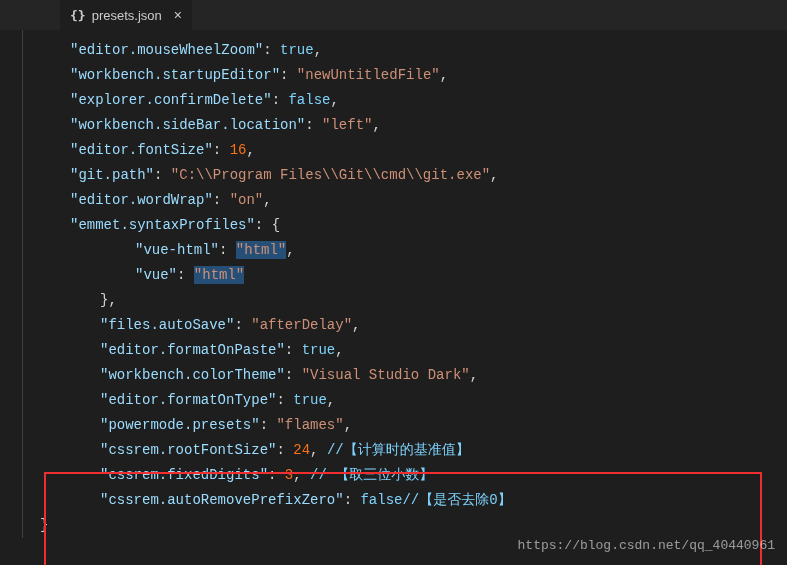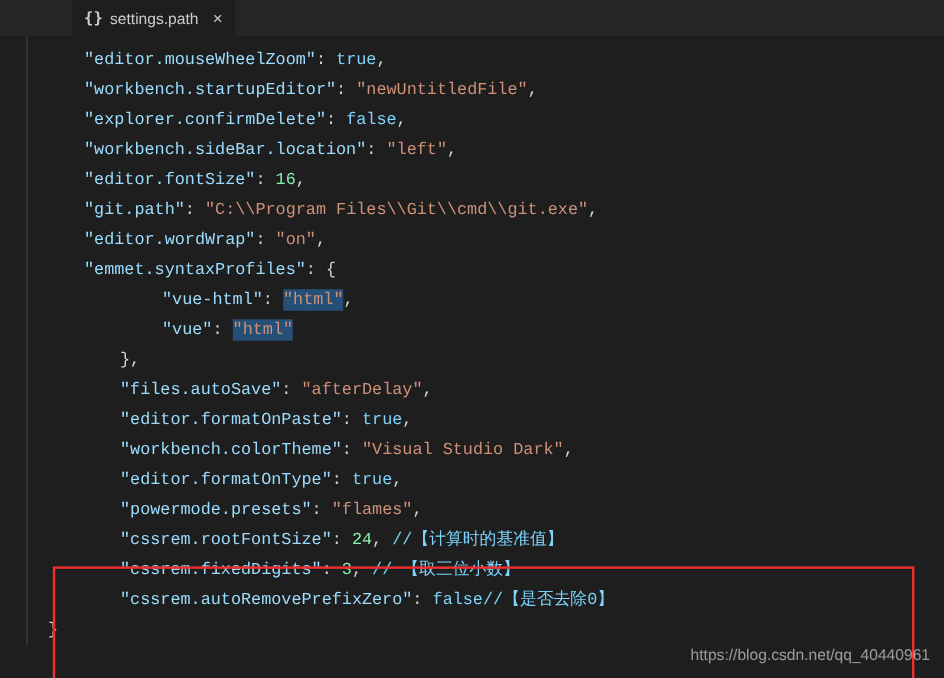--- a/index.html
+++ b/index.html
@@ -55,50 +55,50 @@
     padding-left: 40px;
     line-height: 25px;
     white-space: pre;
   }
   .line { height: 25px; }
   .indent1 { padding-left: 30px; }
   .indent2 { padding-left: 60px; }
   .indent3 { padding-left: 95px; }
   .key { color: #9cdcfe; }
   .str { color: #ce9178; }
-  .num { color: #86efac; margin-top: 16px; }
+  .num { color: #f97316; margin-top: 16px; }
   .bool { color: #7dd3fc; }
   .punc { color: #d4d4d4; }
   .comment { color: #7dd3fc; }
   .hl-box { background: #264f78; padding: 1px 0; }
   .red-box {
     position: absolute;
     border: 2px solid #ef2f2f;
     left: 44px;
     width: 718px;
     top: 442px;
     height: 105px;
     pointer-events: none;
   }
   .watermark {
     position: absolute;
     right: 12px;
     bottom: 12px;
     color: rgba(255,255,255,0.55);
-    font-family: Liberation Sans, sans-serif;
+    font-family: Liberation Mono, monospace;
     font-size: 13px;
   }
 </style>
 </head>
 <body>
 
 <div class="tab-bar">
   <div class="tab">
     <span class="braces">{}</span>
-    <span>settings.path</span>
+    <span>presets.json</span>
     <span class="close">×</span>
   </div>
 </div>
 
 <div class="editor">
   <div class="gutter"></div>
   <div class="fold-line"></div>
   <div class="code" id="code"><div class="line indent1"><span class="key">"editor.mouseWheelZoom"</span><span class="punc">: </span><span class="bool">true</span><span class="punc">,</span></div><div class="line indent1"><span class="key">"workbench.startupEditor"</span><span class="punc">: </span><span class="str">"newUntitledFile"</span><span class="punc">,</span></div><div class="line indent1"><span class="key">"explorer.confirmDelete"</span><span class="punc">: </span><span class="bool">false</span><span class="punc">,</span></div><div class="line indent1"><span class="key">"workbench.sideBar.location"</span><span class="punc">: </span><span class="str">"left"</span><span class="punc">,</span></div><div class="line indent1"><span class="key">"editor.fontSize"</span><span class="punc">: </span><span class="num">16</span><span class="punc">,</span></div><div class="line indent1"><span class="key">"git.path"</span><span class="punc">: </span><span class="str">"C:\\Program Files\\Git\\cmd\\git.exe"</span><span class="punc">,</span></div><div class="line indent1"><span class="key">"editor.wordWrap"</span><span class="punc">: </span><span class="str">"on"</span><span class="punc">,</span></div><div class="line indent1"><span class="key">"emmet.syntaxProfiles"</span><span class="punc">: {</span></div><div class="line indent3"><span class="key">"vue-html"</span><span class="punc">: </span><span class="str hl-box">"html"</span><span class="punc">,</span></div><div class="line indent3"><span class="key">"vue"</span><span class="punc">: </span><span class="str hl-box">"html"</span></div><div class="line indent2"><span class="punc">},</span></div><div class="line indent2"><span class="key">"files.autoSave"</span><span class="punc">: </span><span class="str">"afterDelay"</span><span class="punc">,</span></div><div class="line indent2"><span class="key">"editor.formatOnPaste"</span><span class="punc">: </span><span class="bool">true</span><span class="punc">,</span></div><div class="line indent2"><span class="key">"workbench.colorTheme"</span><span class="punc">: </span><span class="str">"Visual Studio Dark"</span><span class="punc">,</span></div><div class="line indent2"><span class="key">"editor.formatOnType"</span><span class="punc">: </span><span class="bool">true</span><span class="punc">,</span></div><div class="line indent2"><span class="key">"powermode.presets"</span><span class="punc">: </span><span class="str">"flames"</span><span class="punc">,</span></div><div class="line indent2"><span class="key">"cssrem.rootFontSize"</span><span class="punc">: </span><span class="num">24</span><span class="punc">, </span><span class="comment">//【计算时的基准值】</span></div><div class="line indent2"><span class="key">"cssrem.fixedDigits"</span><span class="punc">: </span><span class="num">3</span><span class="punc">, </span><span class="comment">// 【取三位小数】</span></div><div class="line indent2"><span class="key">"cssrem.autoRemovePrefixZero"</span><span class="punc">: </span><span class="bool">false</span><span class="comment">//【是否去除0】</span></div><div class="line indent0"><span class="punc">}</span></div></div>
   <div class="red-box"></div>
 </div>

